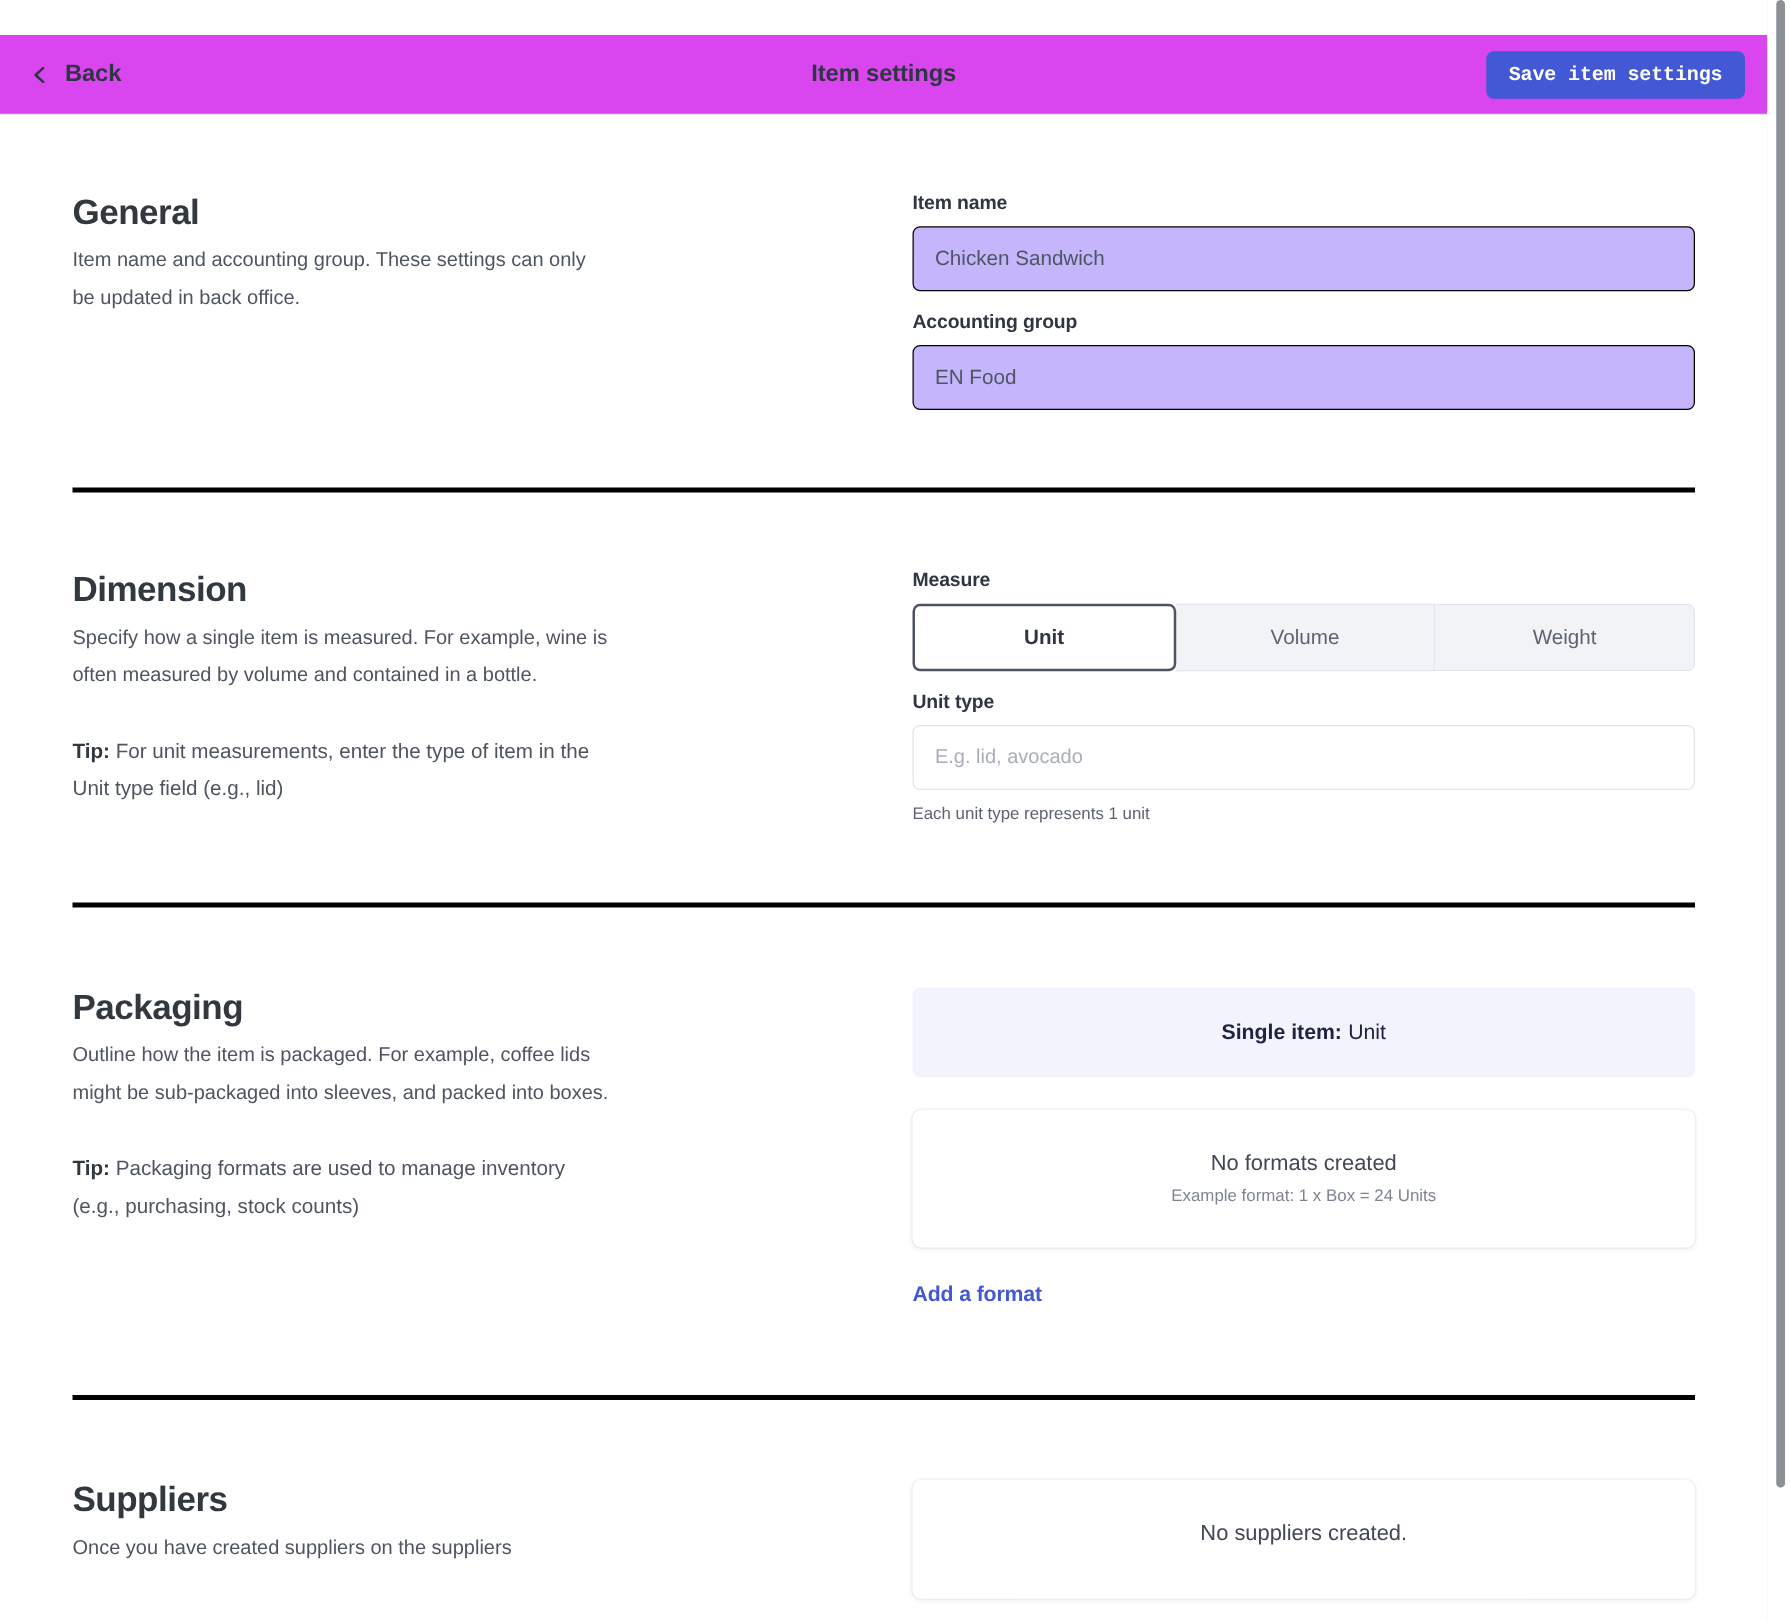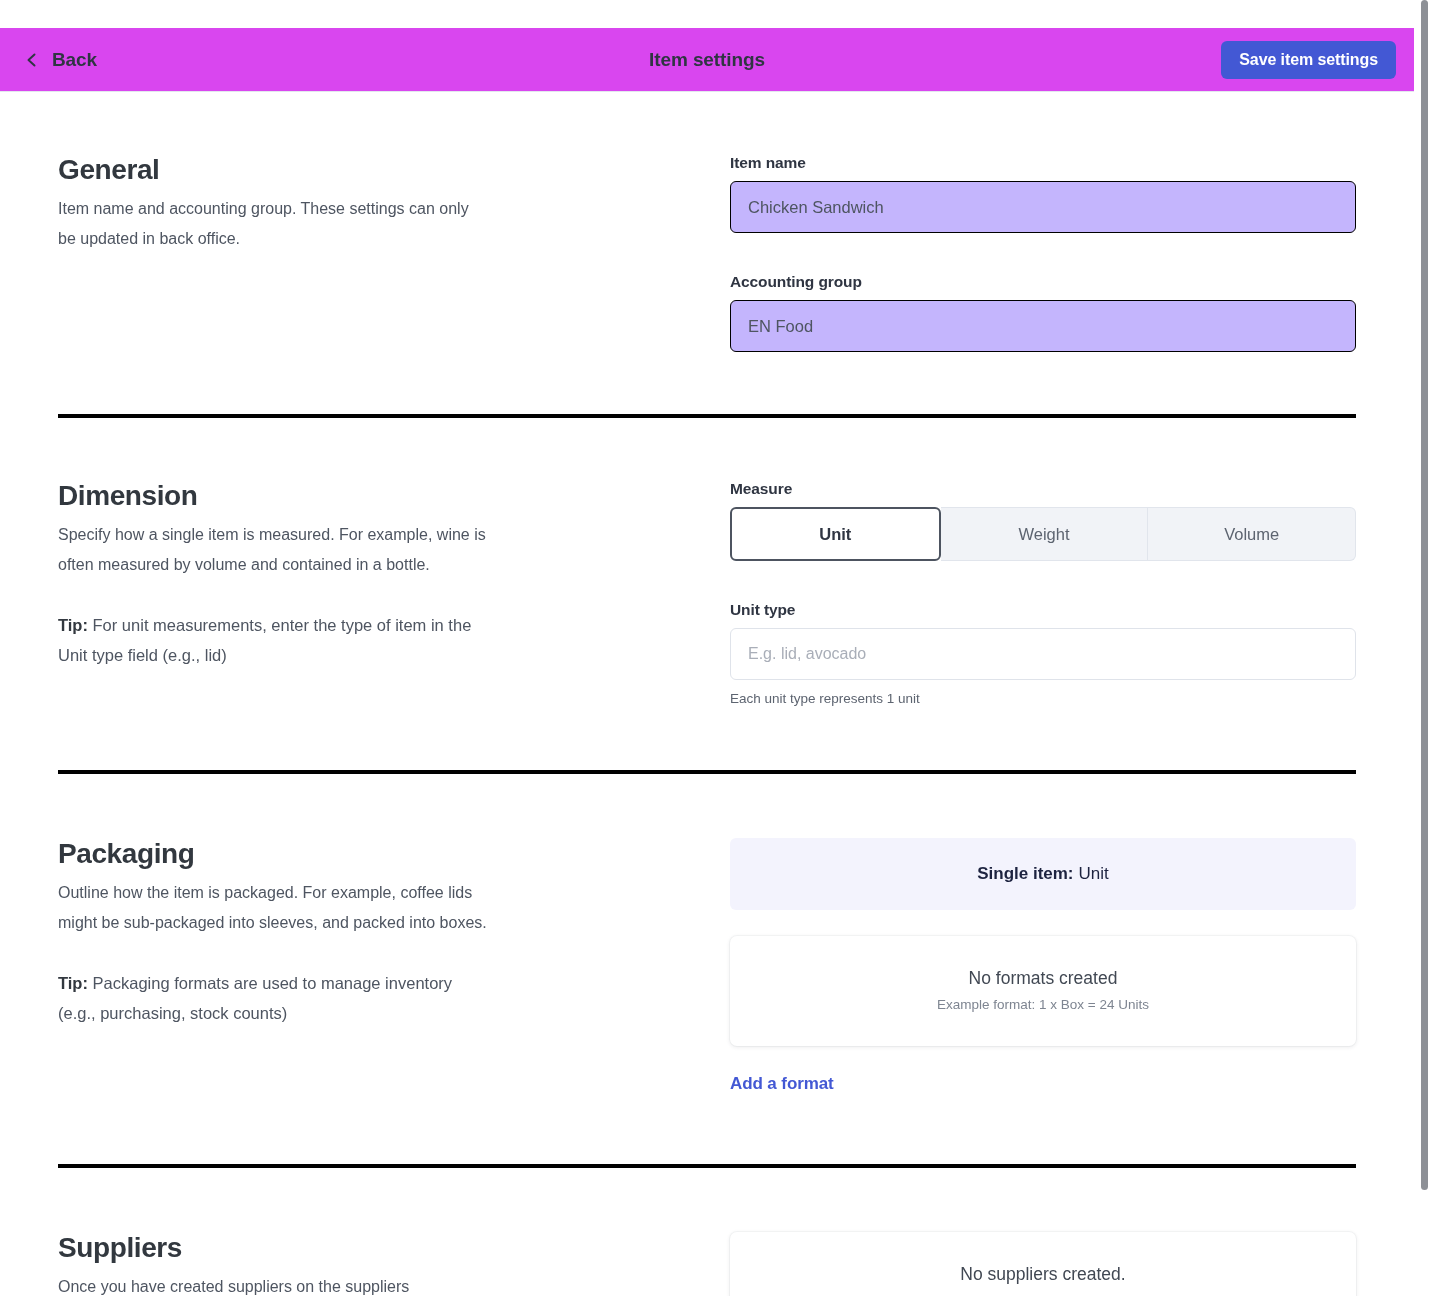--- a/index.html
+++ b/index.html
@@ -68,21 +68,21 @@
   .save-btn {
     position: absolute;
     right: 18px;
     top: 13px;
     height: 38px;
     padding: 0 18px;
     background: #4358d4;
     color: #ffffff;
     border: none;
     border-radius: 6px;
-    font-family: Liberation Sans, sans-serif;
+    font-family: Liberation Mono, monospace;
     font-size: 16px;
     font-weight: 700;
     letter-spacing: -0.1px;
     cursor: pointer;
   }
 
   
   .content {
     position: absolute;
     top: 64px; left: 0;
@@ -133,21 +133,21 @@
   .sec-suppliers { padding: 64px 0 70px 0; }
 
   
   .field-label {
     font-size: 15.5px;
     font-weight: 700;
     color: #2f3542;
     margin-bottom: 9px;
     letter-spacing: -0.1px;
   }
-  .field + .field { margin-top: 40px; }
+  .field + .field { margin-top: 16px; }
 
   .input-disabled {
     width: 100%;
     height: 52px;
     border: 1px solid #000000;
     border-radius: 6px;
     background: #c4b5fd;
     color: #4e5561;
     font-family: "Liberation Sans", sans-serif;
     font-size: 16.5px;
@@ -328,22 +328,22 @@
             <b>Tip:</b><span> For unit measurements, enter the type of item in the Unit type field (e.g., lid)</span>
           </div>
         </div>
 
         <div class="sec-right">
 
           <div class="field">
             <div class="field-label">Measure</div>
             <div class="segmented">
               <div class="seg active">Unit</div>
+              <div class="seg">Volume</div>
               <div class="seg">Weight</div>
-              <div class="seg">Volume</div>
             </div>
           </div>
 
           <div class="field">
             <div class="field-label">Unit type</div>
             <input class="input-text" type="text" placeholder="E.g. lid, avocado" style="">
             <div class="helper">Each unit type represents 1 unit</div>
           </div>
 
         </div>

